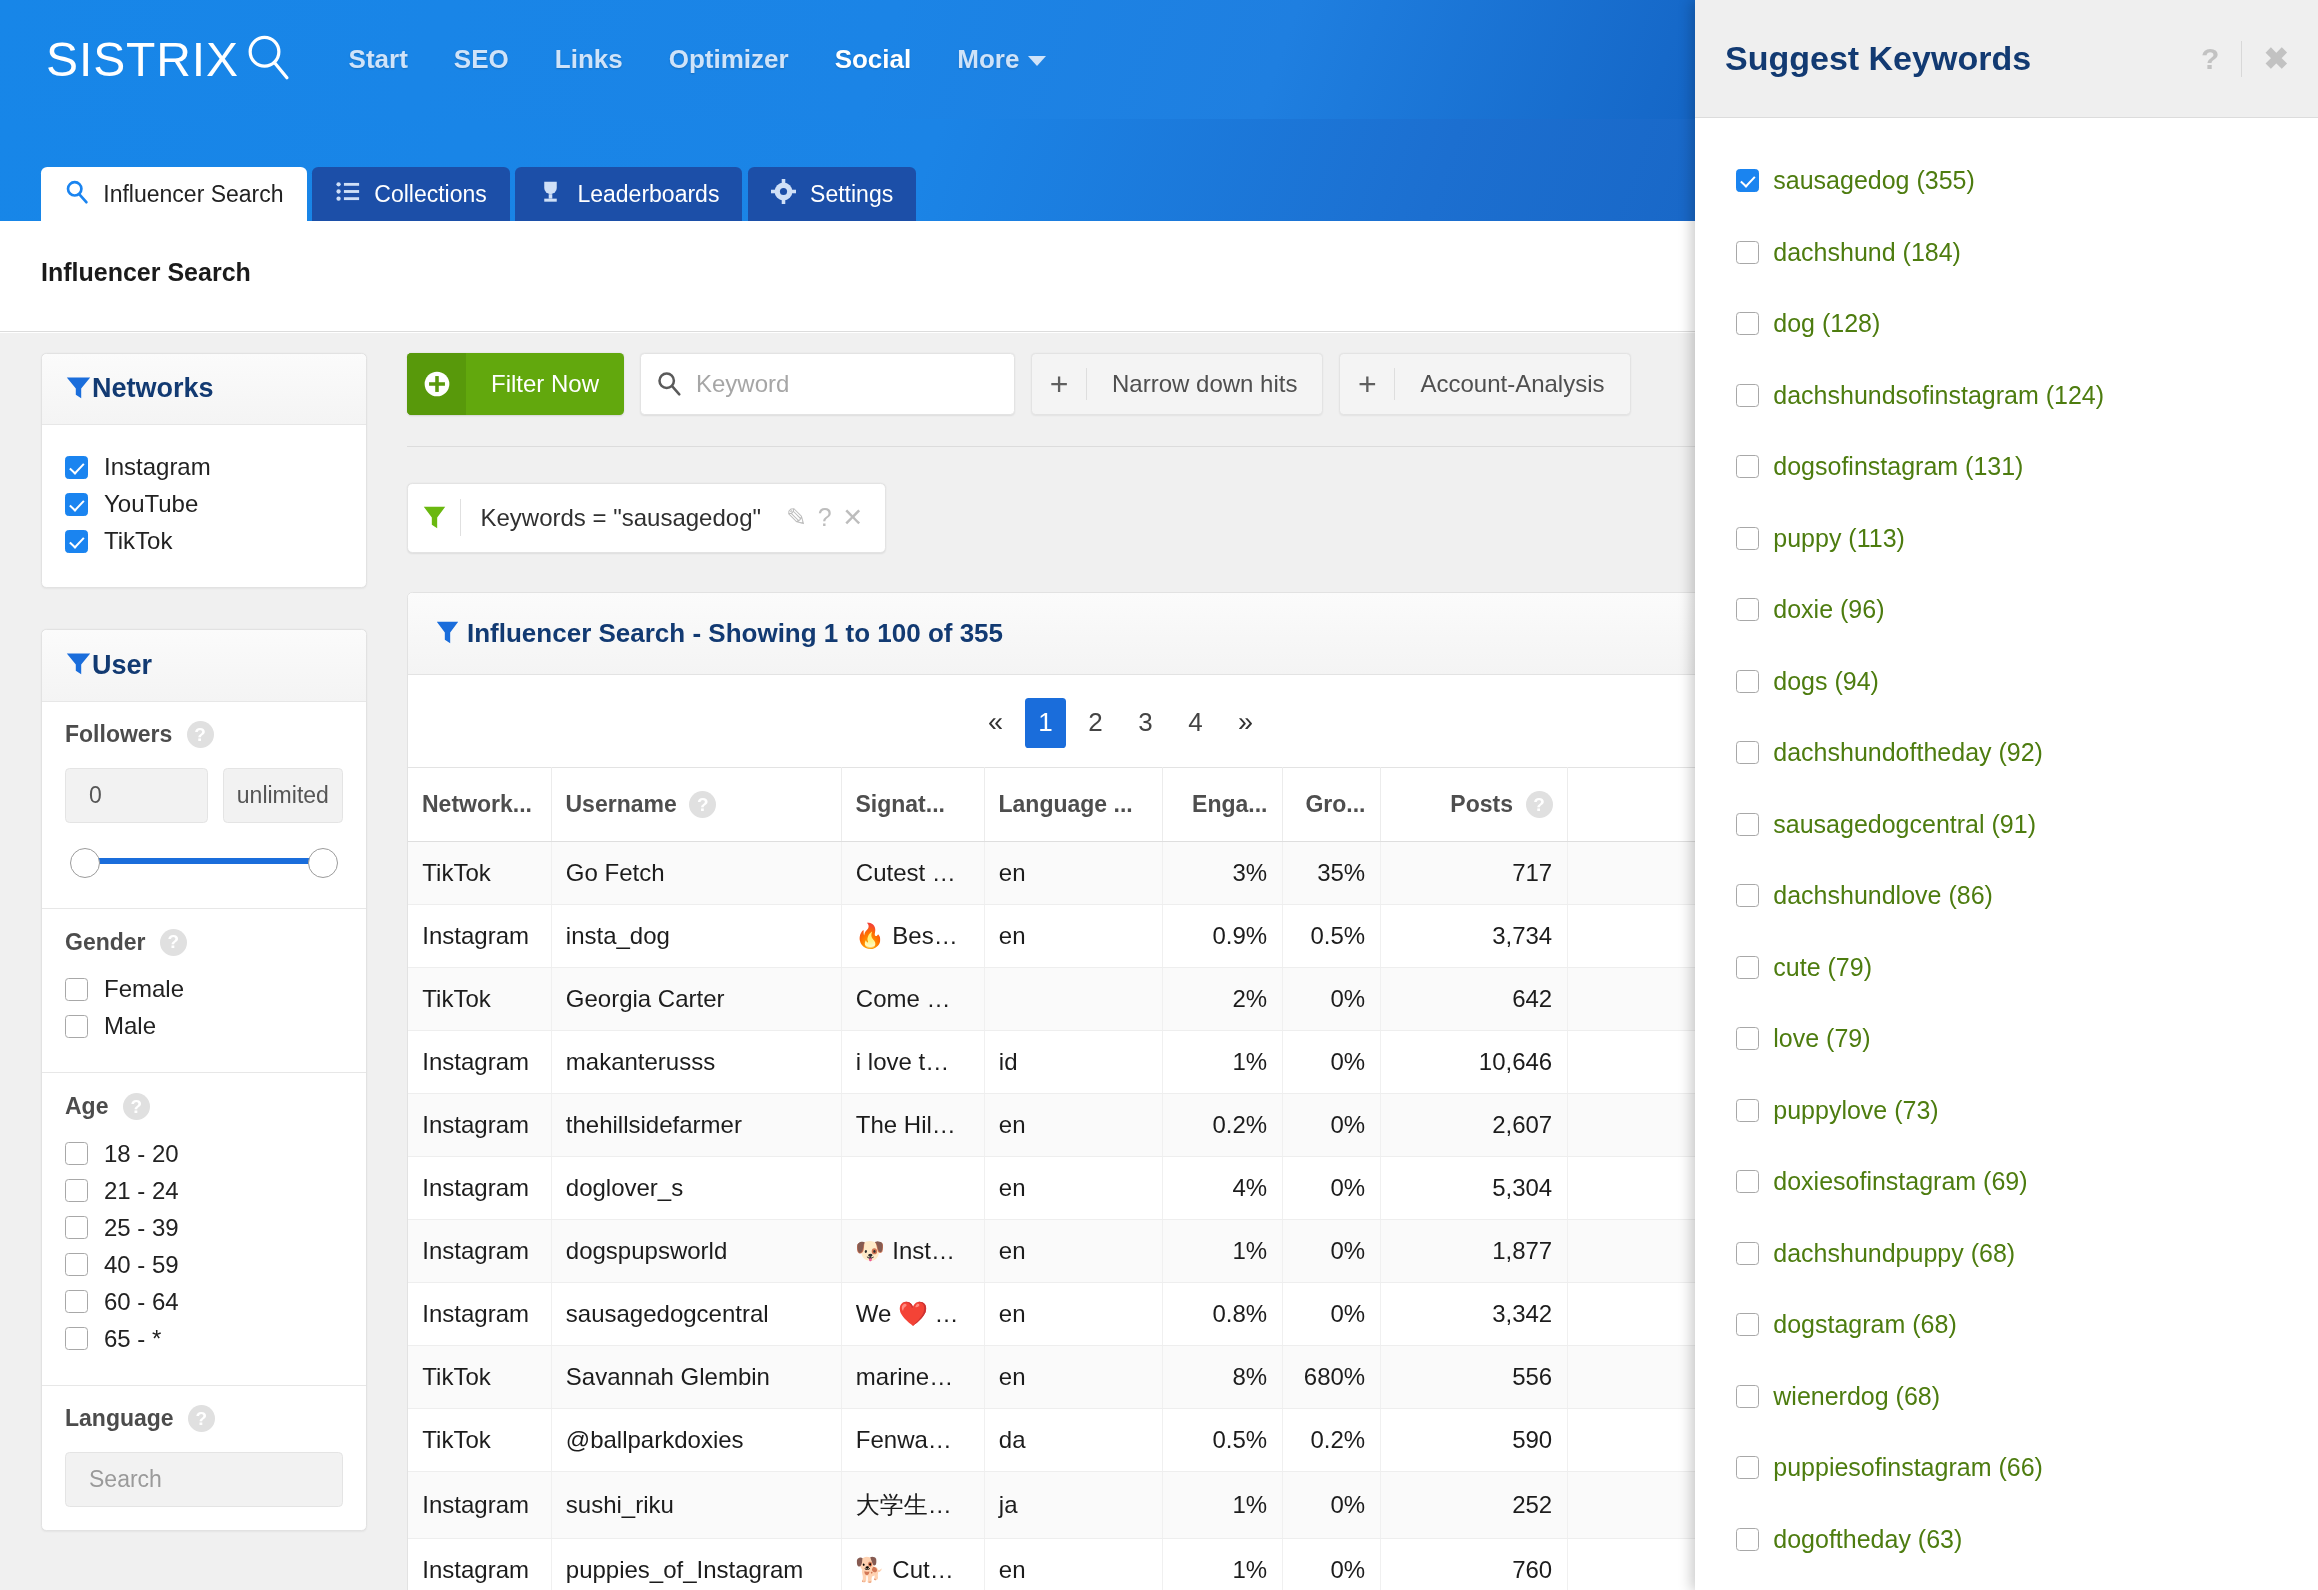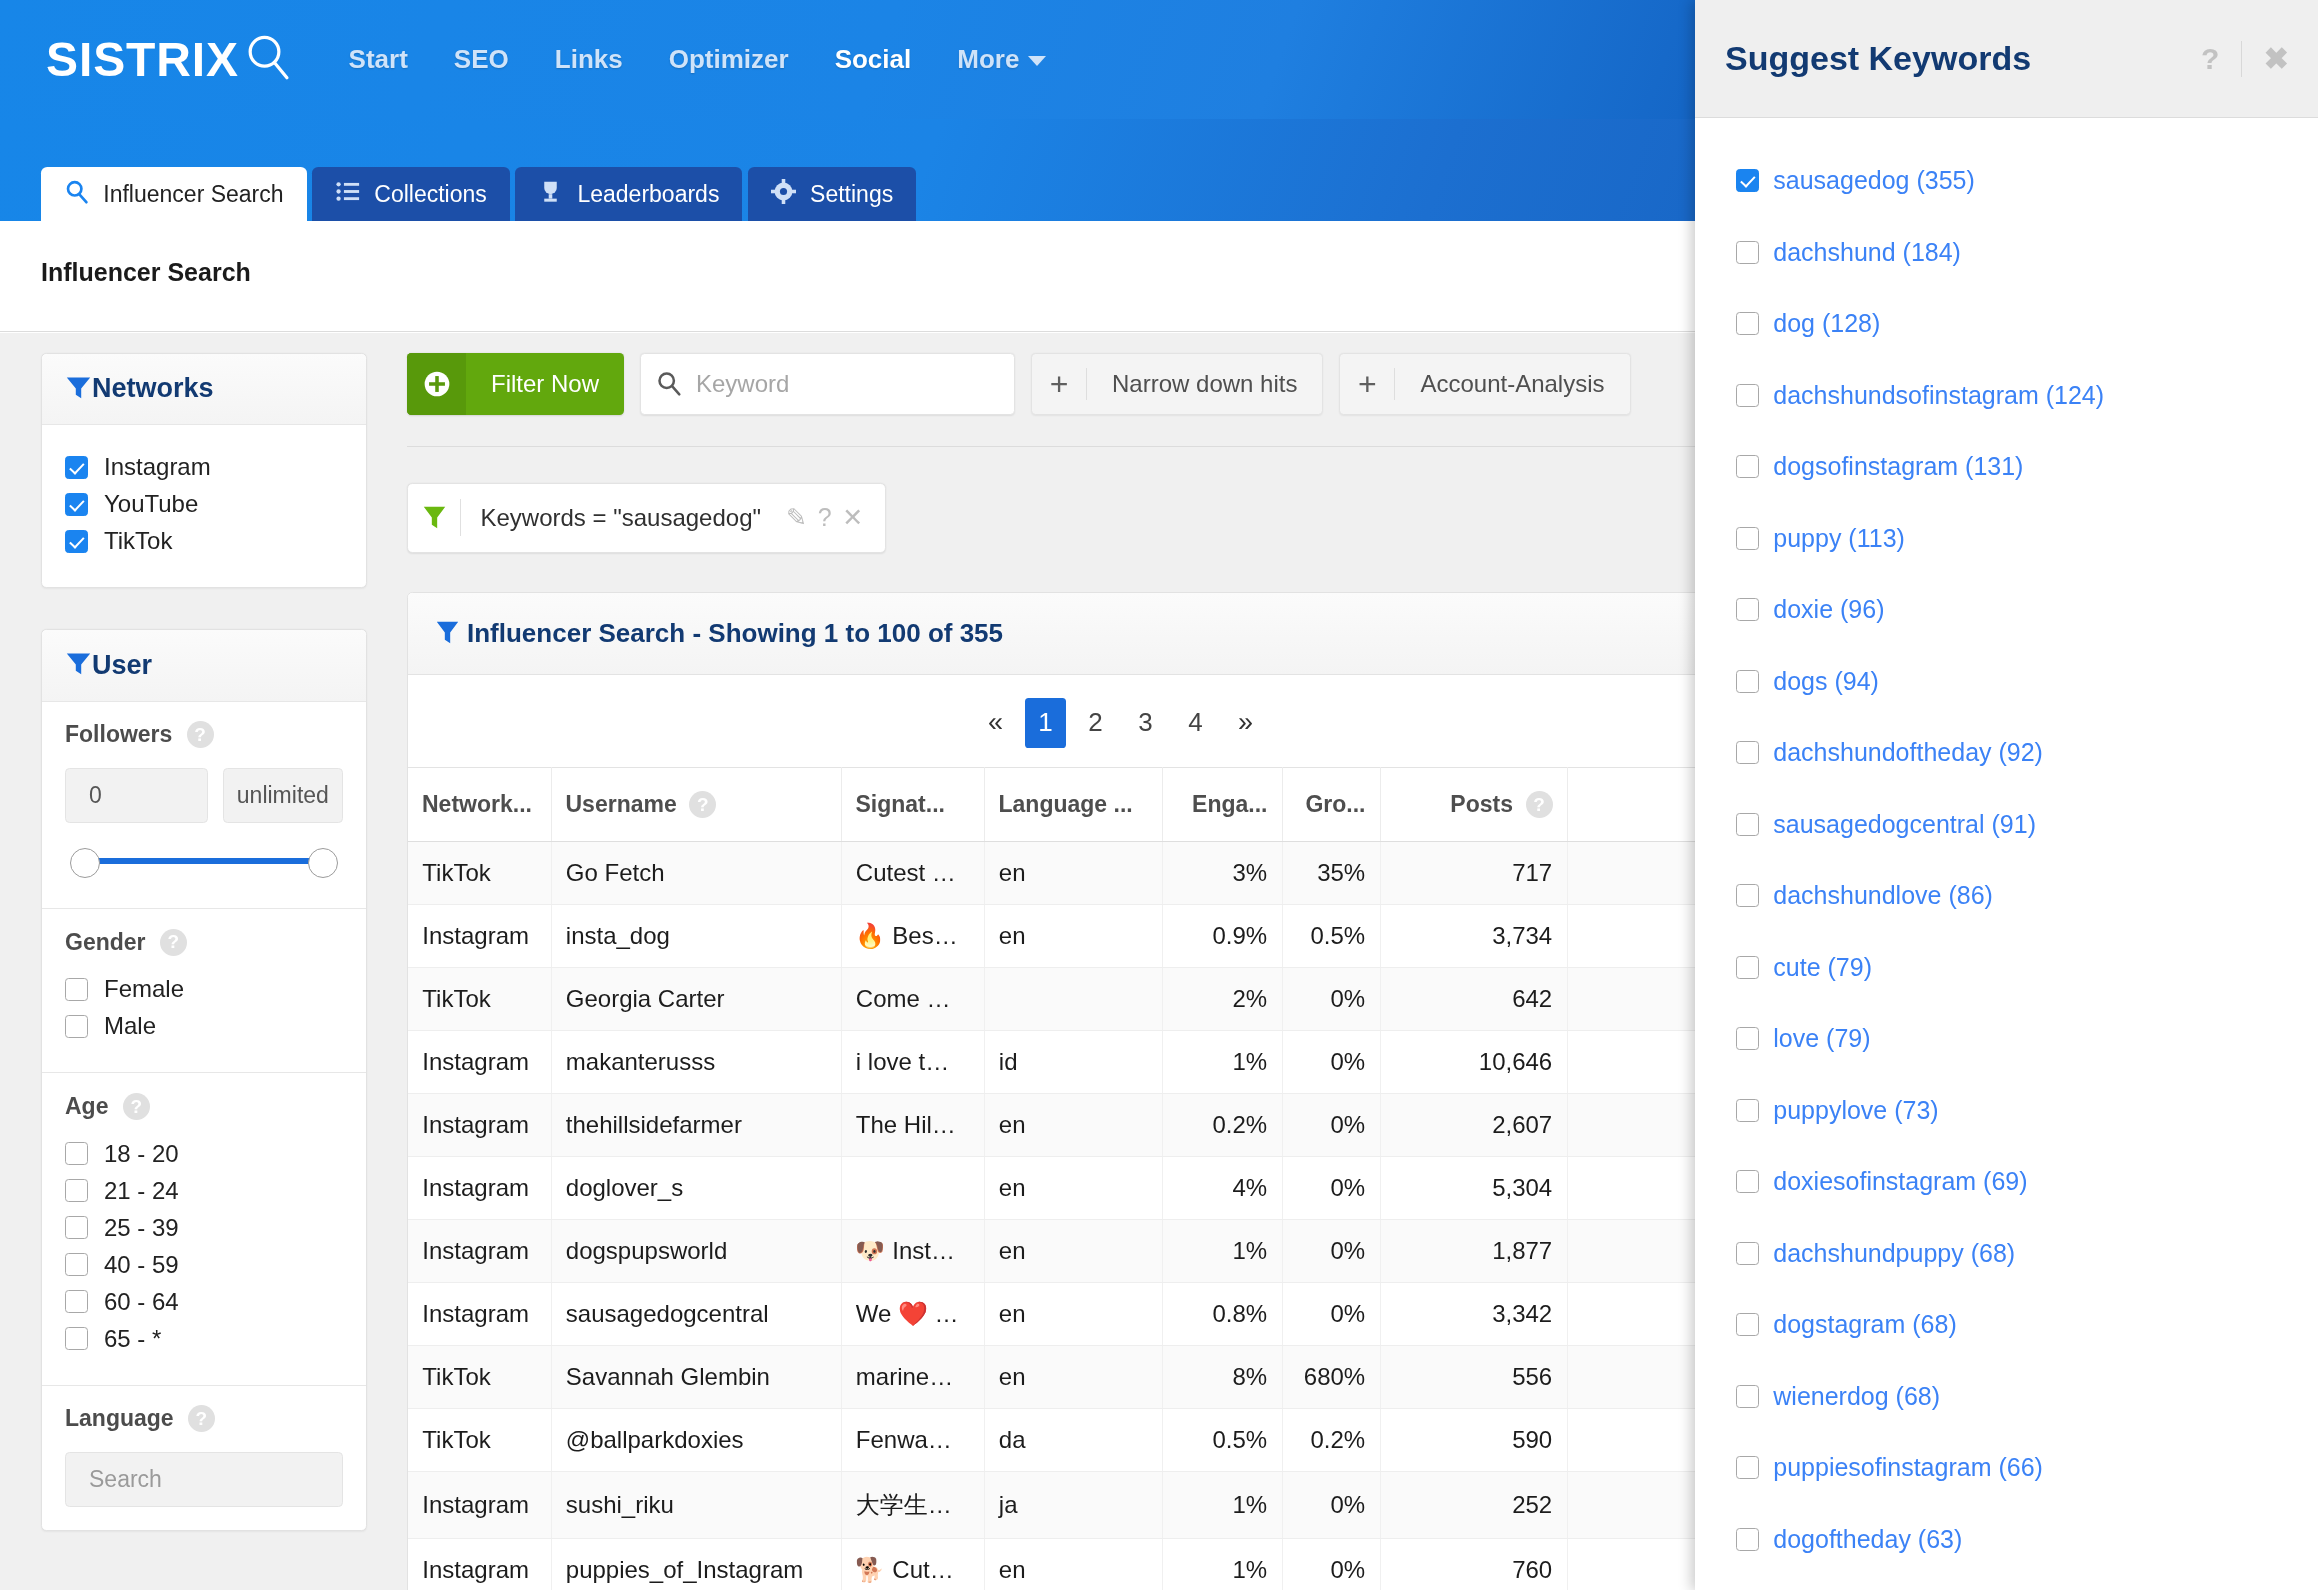--- a/index.html
+++ b/index.html
@@ -13,21 +13,21 @@
 
   
   .topbar {
     position: absolute; left: 0; top: 0; width: 2319px; height: 119px;
     background: linear-gradient(110deg, #1786e8 0%, #1b84e6 38%, #1f7fe0 55%, #1464c4 75%, #1257b8 100%);
     display: flex; align-items: center;
   }
   .logo-wrap { display: flex; align-items: center; margin-left: 46px; }
   .logo-text {
     color: #fff; font-size: 48px; letter-spacing: 0.9px;
-    font-weight: 700; line-height: 1;
+    font-weight: 400; line-height: 1;
   }
   .logo-mag { margin-left: 3.6px; }
 
   .mainnav { display: flex; align-items: center; margin-left: 54px; gap: 46px; }
   .mainnav a {
     color: #cfe3f9; font-size: 26px; font-weight: bold; text-decoration: none;
     text-shadow: 0 0.9px 1.8px rgba(0,0,0,0.18); white-space: nowrap;
   }
   .mainnav a.active { color: #ffffff; }
   .caret-down {
@@ -231,21 +231,21 @@
     height: 118px; background: #efefef; border-bottom: 0.9px solid #dcdcdc;
     display: flex; align-items: center; padding: 0 30px;
   }
   .suggest-head .title {
     font-size: 34px; font-weight: bold; color: #123a72; flex: 1;
   }
   .suggest-head .ico { color: #c2c2c2; font-size: 30px; font-weight: bold; }
   .suggest-head .vbar { width: 1.8px; height: 36px; background: #d8d8d8; margin: 0 21.4px; }
   .suggest-body { padding: 41px 0 0 41px; }
   .kw-item { display: flex; align-items: center; gap: 14.3px; height: 43px; margin-bottom: 28.5px; }
-  .kw-item .lbl { font-size: 25px; color: #3b82f6; white-space: nowrap; }
+  .kw-item .lbl { font-size: 25px; color: #4d7c0f; white-space: nowrap; }
 </style>
 </head>
 <body>
 
 <div class="app">
 
   <div class="topbar">
     <div class="logo-wrap">
       <span class="logo-text">SISTRIX</span>
       <span class="logo-mag">

